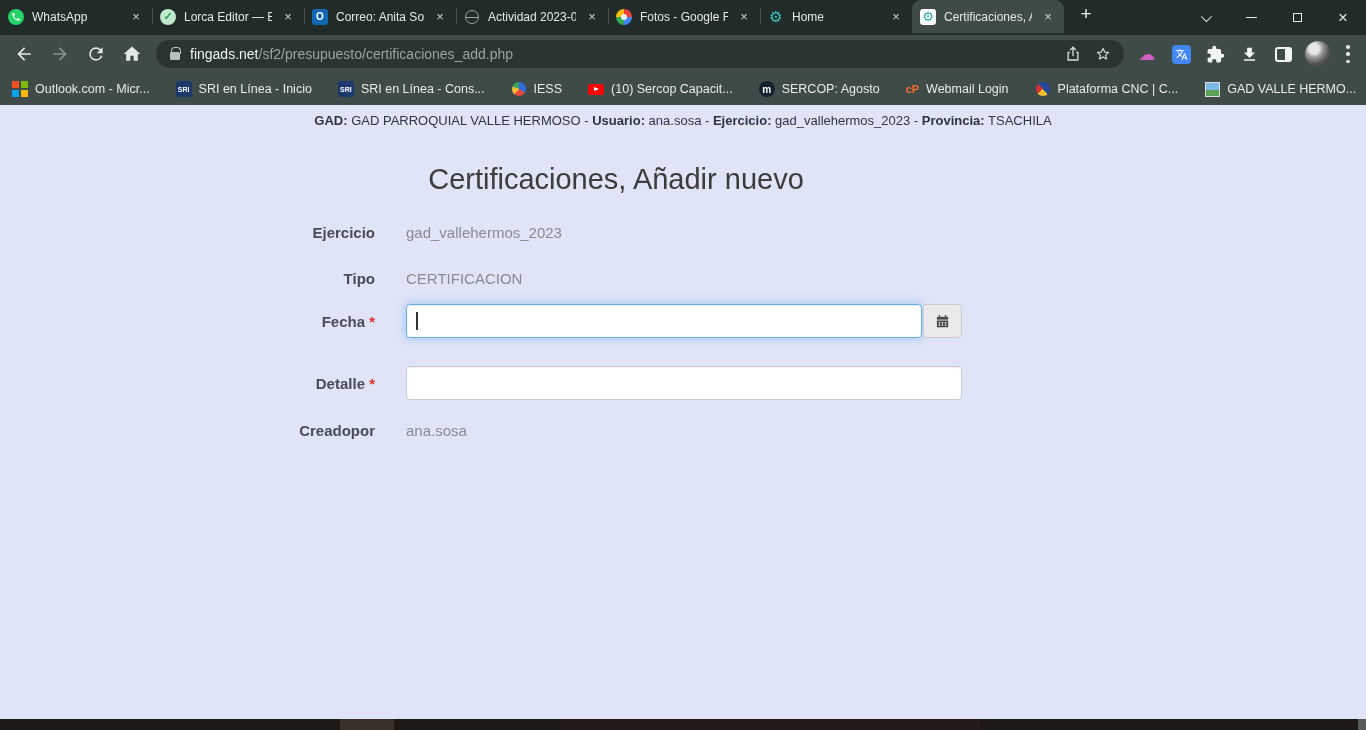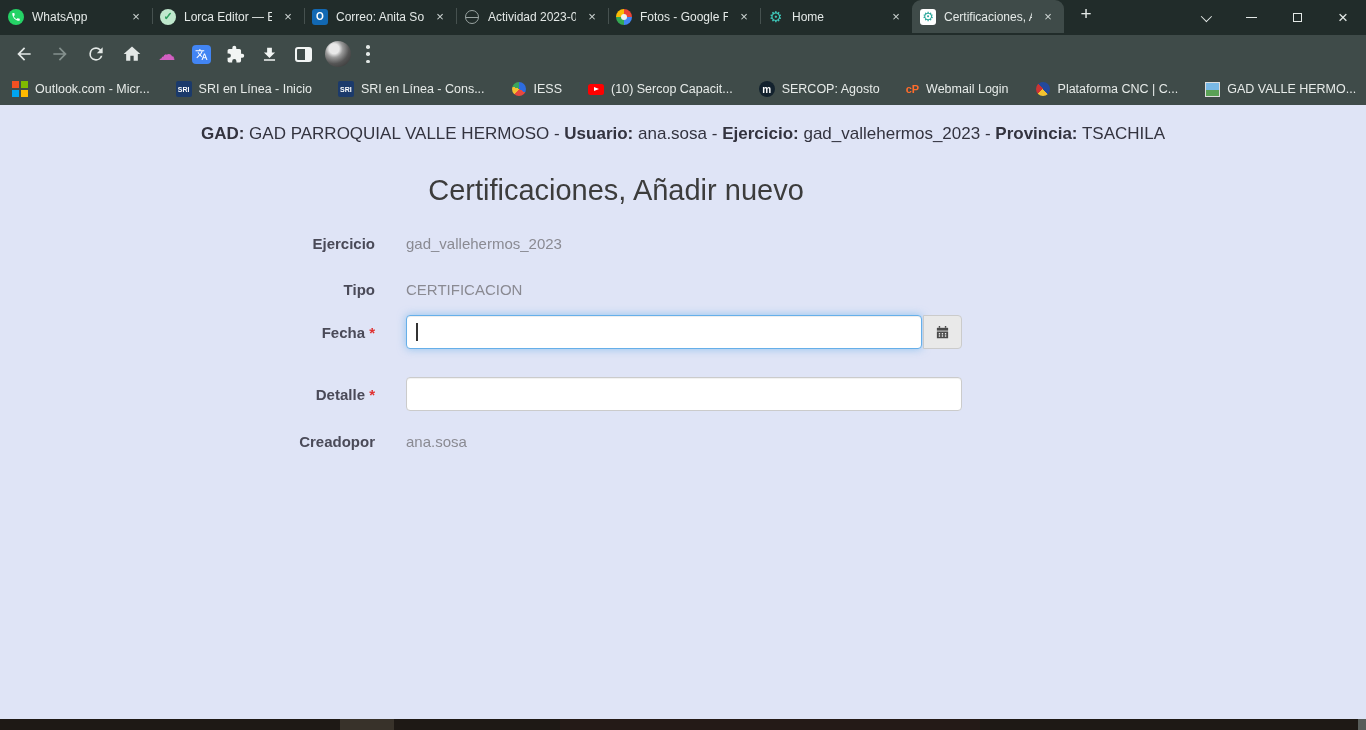--- a/index.html
+++ b/index.html
@@ -75,21 +75,21 @@
   .iess-badge { width:14px; height:14px; border-radius:50%; background:conic-gradient(#2d6cdf 0 120deg, #e8483f 0 220deg, #f4c030 0 290deg, #3aa45c 0 360deg); }
   .yt-badge { width:16px; height:11px; background:#f00; border-radius:2.5px; position:relative; }
   .yt-badge::after { content:""; position:absolute; left:6px; top:3px; border-left:5px solid #fff; border-top:2.8px solid #0000; border-bottom:2.8px solid #0000; }
   .sercop-badge { width:16px; height:16px; border-radius:50%; background:#13222e; color:#fff; font-size:10px; font-weight:bold; display:flex; align-items:center; justify-content:center; }
   .cp-badge { color:#ff6c2c; font-size:11px; font-weight:bold; }
   .cnc-badge { width:14px; height:14px; border-radius:50%; background:conic-gradient(#23499c 0 140deg, #f2c230 0 230deg, #c33 0 320deg, #23499c 0 360deg); }
   .gad-badge { width:15px; height:15px; border:1px solid #ddd; background:linear-gradient(#79b9e6 0 55%, #5aa156 55% 100%); }
 
   
   .page { height:614px; background:#dfe4f6; position:relative; color:#35353f; }
-  .site-header { text-align:center; padding-top:8px; font-size:17px; color:#33333f;margin-top:11px; }
+  .site-header { text-align:center; padding-top:8px; font-size:13px; color:#33333f; }
   .site-header b { font-weight:bold; }
   .page-title { position:absolute; left:0; top:58px; width:1232px; text-align:center; font-size:29px; font-weight:400; color:#3c3c3c; }
   .form-wrap { position:absolute; left:290px; top:111px; width:672px; }
   .frow { position:absolute; left:0; right:0; display:flex; }
   .frow .lbl { width:85px; text-align:right; font-weight:bold; font-size:15px; color:#4a4a58; flex:none; }
   .frow .req { color:#e03131; font-weight:bold; }
   .frow .ctl { margin-left:31px; flex:1; }
   .static-val { font-size:15px; color:#8a8a92; }
   .frow.center { align-items:center; }
   .txt-input { width:100%; height:34px; border:1px solid #cbcbcb; border-radius:4px; background:#fff; padding:0 10px;
@@ -196,20 +196,36 @@
       <svg viewBox="0 0 24 24">
           <path d="M17.65 6.35A7.95 7.95 0 0 0 12 4a8 8 0 1 0 7.73 10h-2.08A6 6 0 1 1 12 6c1.66 0 3.14.69 4.22 1.78L13 11h7V4l-2.35 2.35z"></path>
         </svg>
     </div>
     <div class="nav-btn">
       <svg viewBox="0 0 24 24">
           <path d="M10 20v-6h4v6h5v-8h3L12 3 2 12h3v8z"></path>
         </svg>
     </div>
 
+    <div class="url-pill">
+      <span class="lock"></span>
+      <span class="url-text"><span class="domain">fingads.net</span><span>/sf2/presupuesto/certificaciones_add.php</span></span>
+      <span class="pill-icon">
+        <svg viewBox="0 0 24 24">
+            <path d="M12 3v11" stroke-linecap="round"></path>
+            <path d="M8.5 6.5 12 3l3.5 3.5" stroke-linejoin="round" stroke-linecap="round"></path>
+            <path d="M7 10H5.5v10h13V10H17" stroke-linecap="round"></path>
+          </svg>
+      </span>
+      <span class="pill-icon star">
+        <svg viewBox="0 0 24 24">
+            <path d="M12 4.5l2.2 4.9 5.3.5-4 3.6 1.2 5.2L12 15.9l-4.7 2.8 1.2-5.2-4-3.6 5.3-.5z" stroke-linejoin="round"></path>
+          </svg>
+      </span>
+    </div>
 
     <div class="ext-icon">
       <span class="cloud-glyph">☁</span>
     </div>
     <div class="ext-icon">
       <span class="translate-box">
         <svg viewBox="0 0 24 24">
             <path d="M12.87 15.07l-2.54-2.51.03-.03A17.52 17.52 0 0 0 14.07 6H17V4h-7V2H8v2H1v2h11.17C11.5 7.92 10.44 9.75 9 11.35 8.07 10.32 7.3 9.19 6.69 8h-2c.73 1.63 1.73 3.17 2.98 4.56l-5.09 5.02L4 19l5-5 3.11 3.11.76-2.04zM18.5 10h-2L12 22h2l1.12-3h4.75L21 22h2l-4.5-12zm-2.62 7l1.62-4.33L19.12 17h-3.24z"></path>
           </svg>
       </span>

